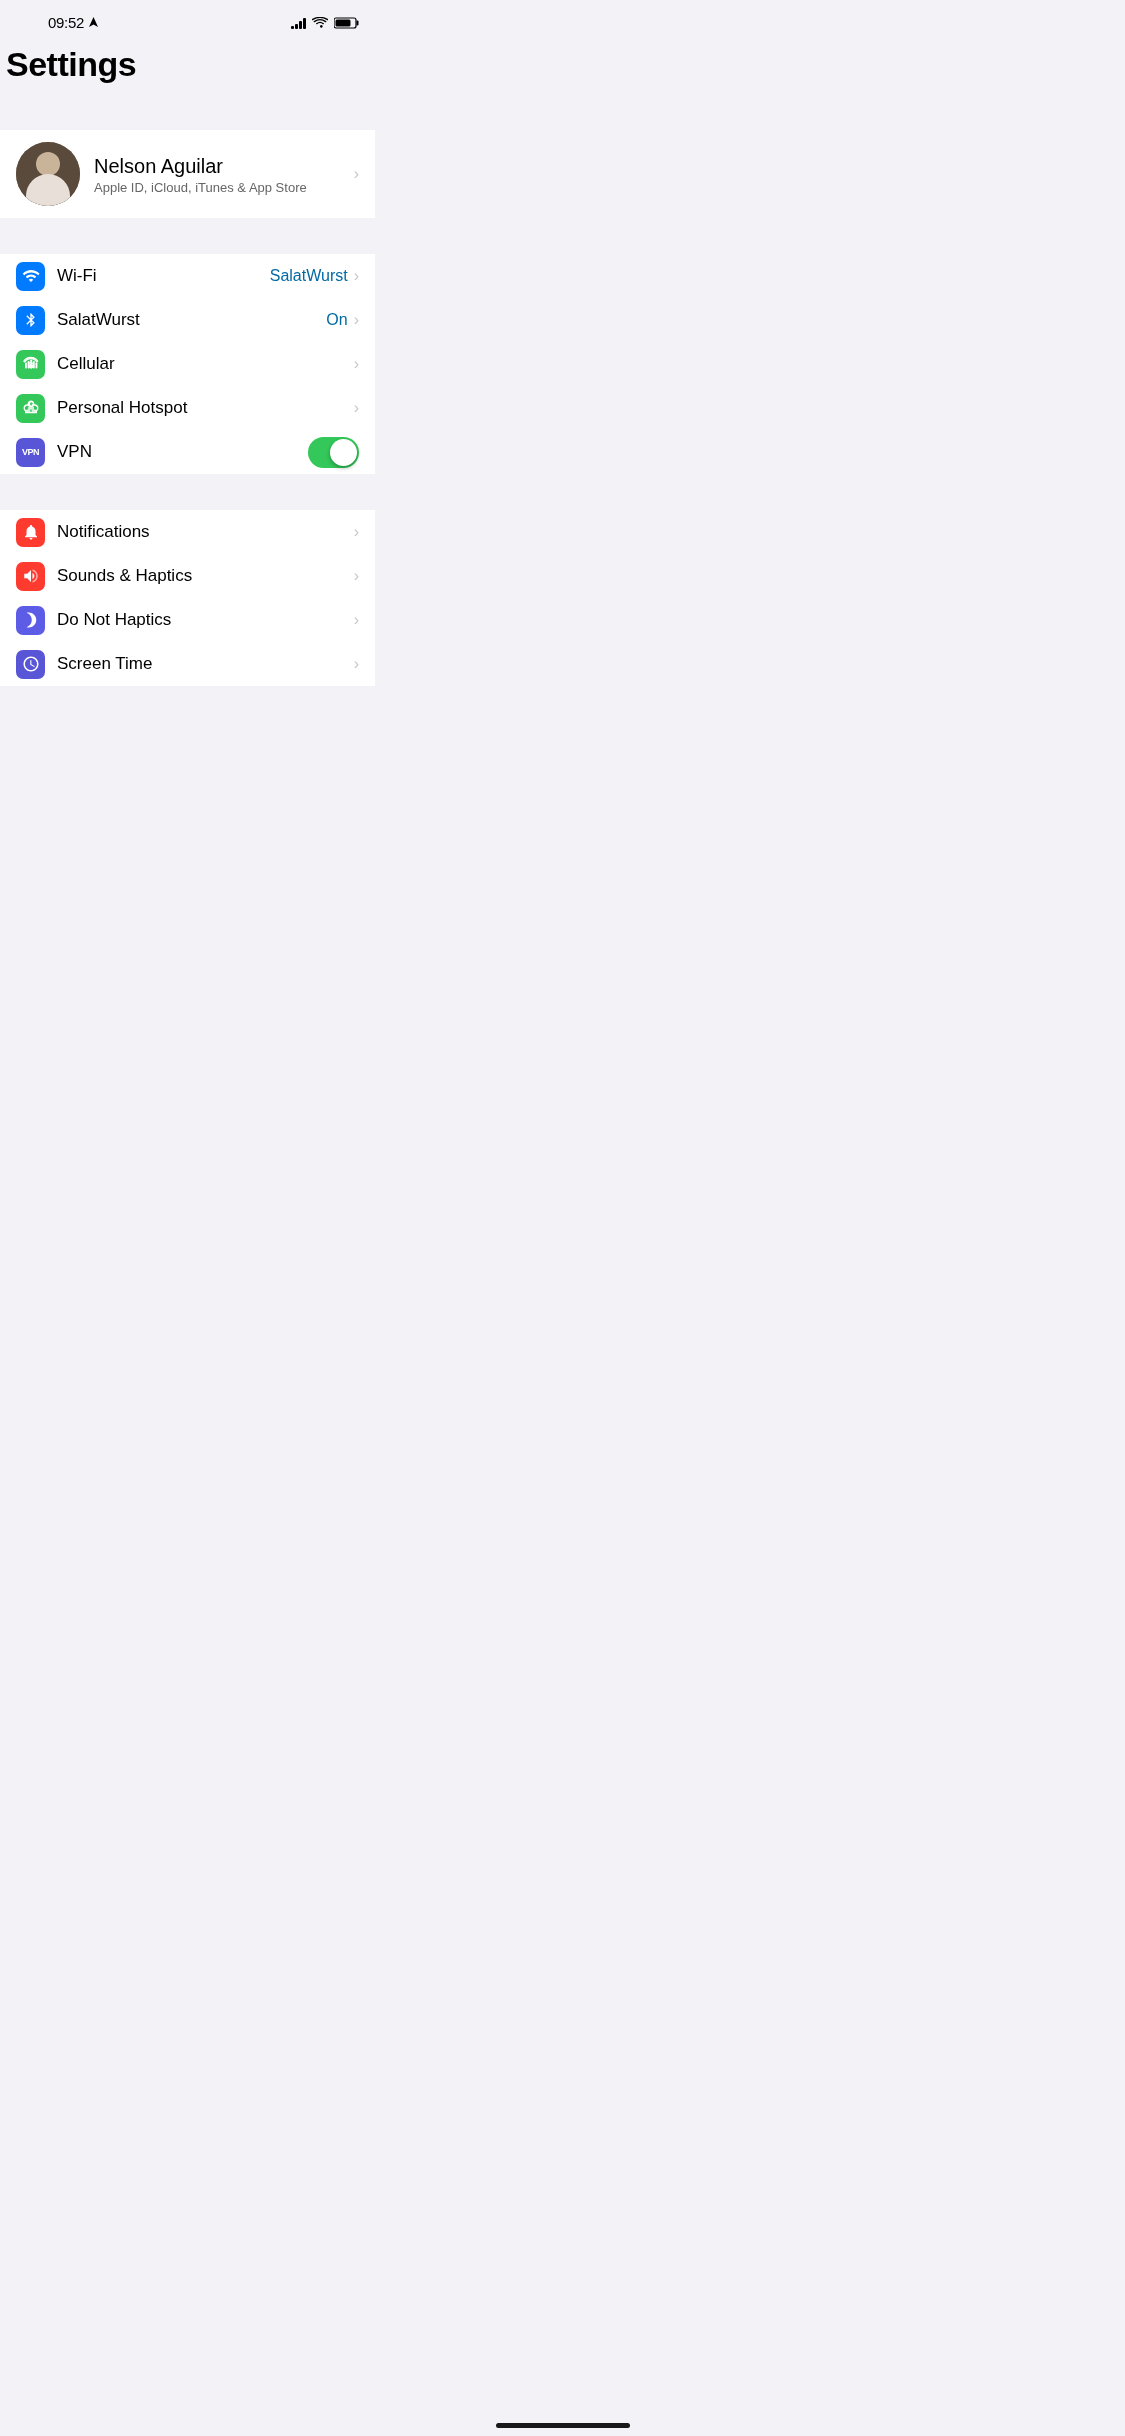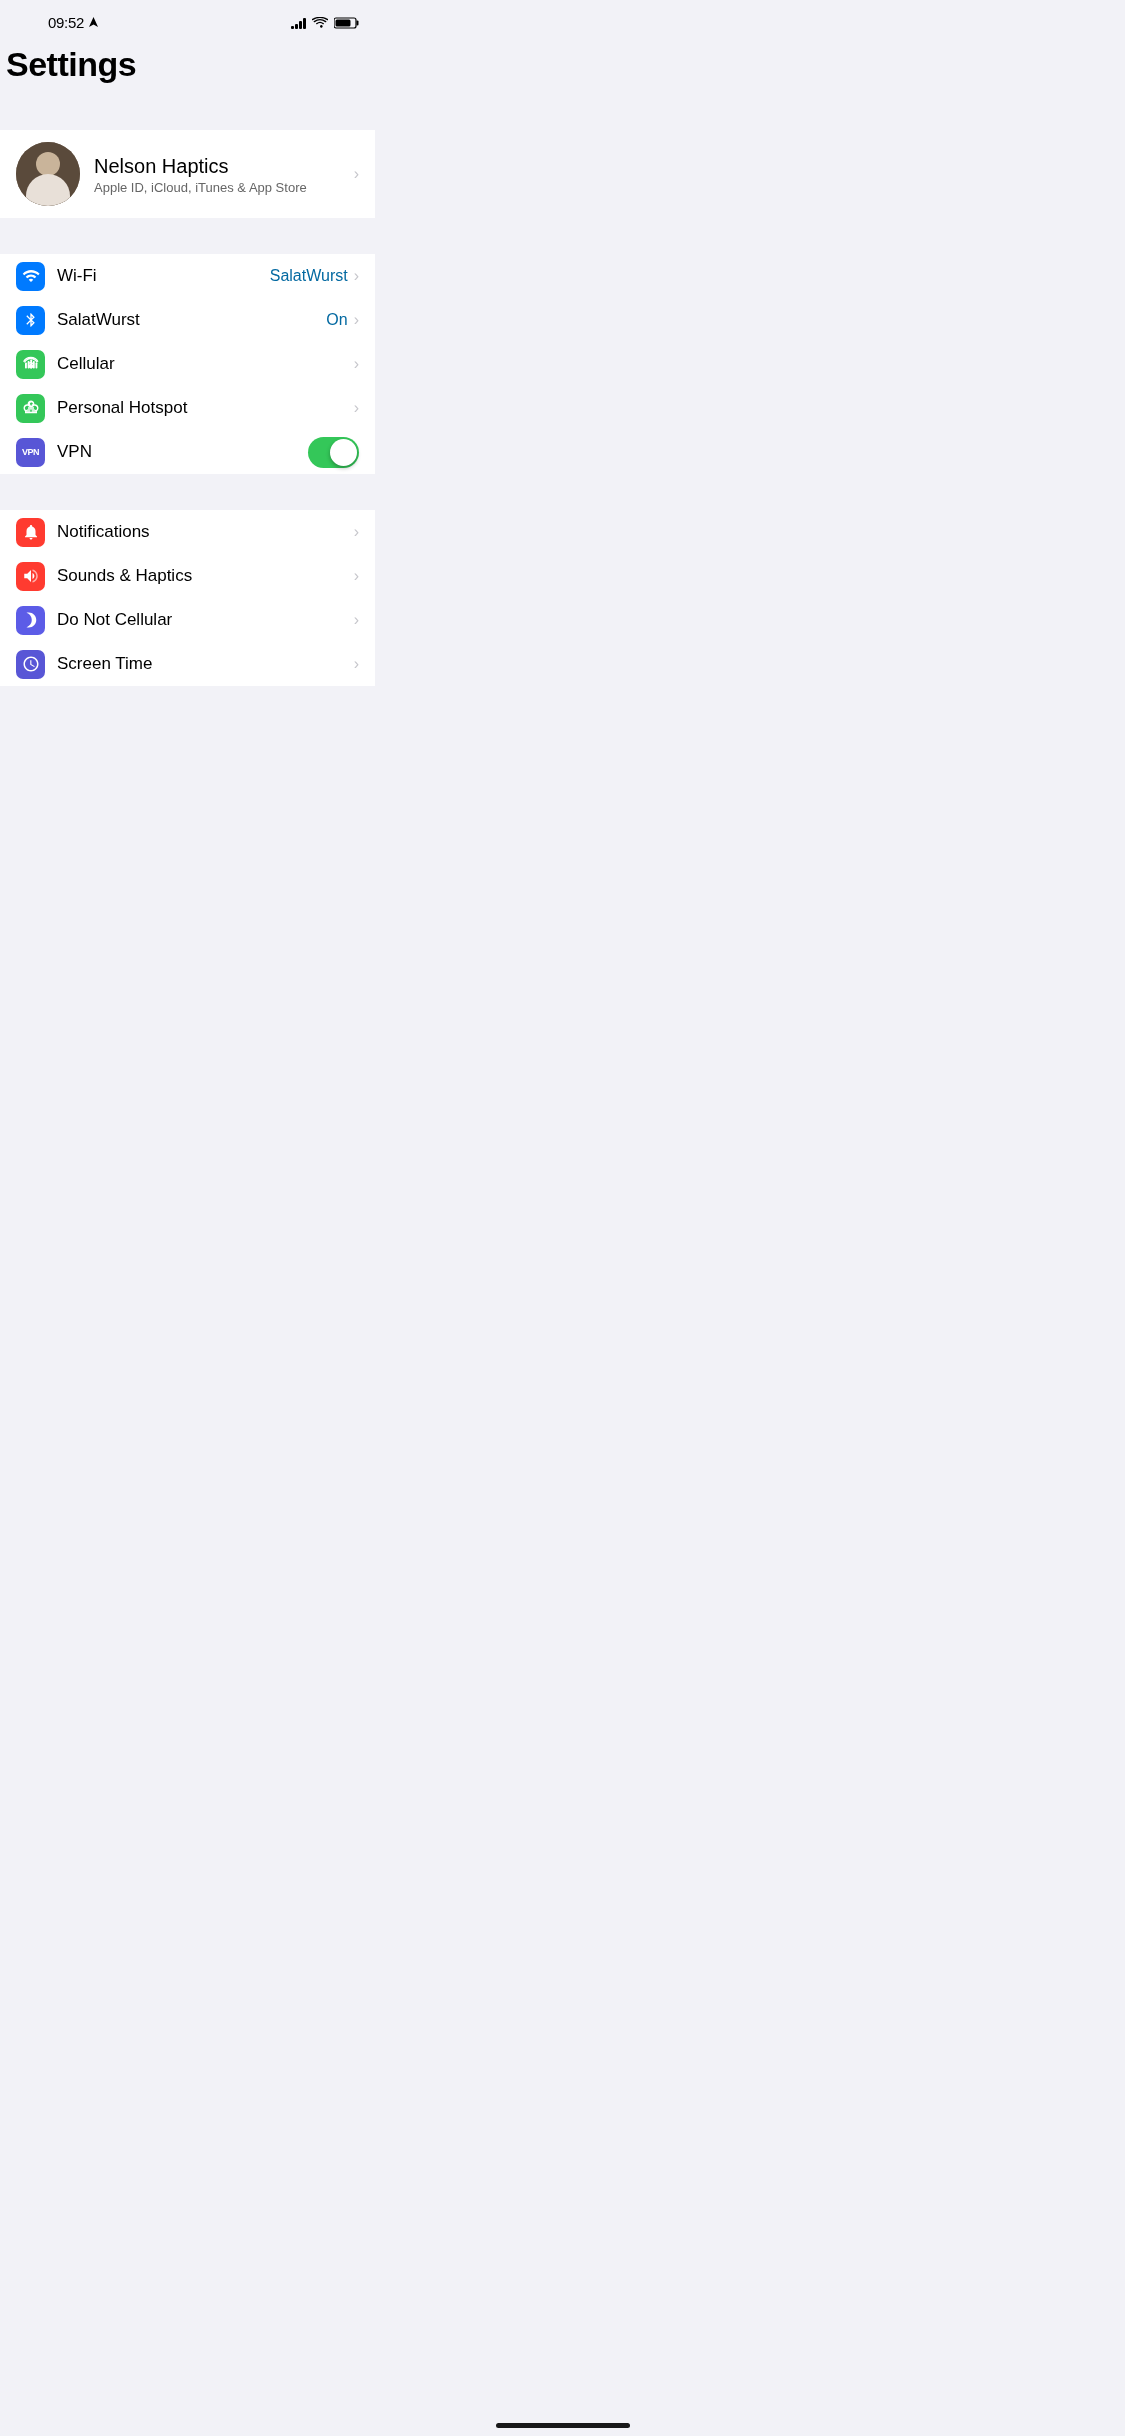--- a/index.html
+++ b/index.html
@@ -287,21 +287,21 @@
   <h1 class="page-title">Settings</h1>
 </div>
 
 <div class="section-divider"></div>
 <div class="settings-group">
   <div class="profile-row">
     <div class="profile-avatar">
       <div class="avatar-img"></div>
     </div>
     <div class="profile-info">
-      <div class="profile-name">Nelson Haptics</div>
+      <div class="profile-name">Nelson Aguilar</div>
       <div class="profile-sub">Apple ID, iCloud, iTunes &amp; App Store</div>
     </div>
     <span class="chevron arrow-right">›</span>
   </div>
 </div>
 <div class="section-divider"></div>
 
 <div class="settings-group">
 
 
@@ -397,21 +397,21 @@
 
   <div class="settings-row">
     <div class="row-icon icon-indigo">
       <svg width="18" height="18" viewBox="0 0 24 24" fill="white">
         <path d="M11.5 2C6.81 2 3 5.81 3 10.5S6.81 19 11.5 19h.5v3c4.86-2.34 8-7 8-11.5C20 5.81 16.19 2 11.5 2zm1 14.5h-1v-1h1v1zm0-3h-1c0-3.25 3-3 3-5 0-1.1-.9-2-2-2s-2 .9-2 2h-1c0-1.65 1.35-3 3-3s3 1.35 3 3c0 2.5-3 2.75-3 5z" opacity="0"></path>
         <path d="M12 3c-4.97 0-9 4.03-9 9s4.03 9 9 9 9-4.03 9-9-4.03-9-9-9zm-1 16.93V18h2v1.93c-3.94-.49-7-3.85-7-7.93 0-4.08 3.06-7.44 7-7.93V6h-2V4.07C14.94 4.56 18 7.92 18 12c0 4.08-3.06 7.44-7 7.93z" opacity="0"></path>
 
         <path d="M9 2c-1.05 0-2.05.16-3 .46 4.06 1.27 7 5.06 7 9.54 0 4.48-2.94 8.27-7 9.54.95.3 1.95.46 3 .46 5.52 0 10-4.48 10-10S14.52 2 9 2z"></path>
       </svg>
     </div>
-    <span class="row-label">Do Not Cellular</span>
+    <span class="row-label">Do Not Haptics</span>
     <span class="arrow-right">›</span>
   </div>
 
   <div class="settings-row" style="border-bottom:none;">
     <div class="row-icon icon-purple">
       <svg width="18" height="18" viewBox="0 0 24 24" fill="white">
         <path d="M11.99 2C6.47 2 2 6.48 2 12s4.47 10 9.99 10C17.52 22 22 17.52 22 12S17.52 2 11.99 2zM12 20c-4.42 0-8-3.58-8-8s3.58-8 8-8 8 3.58 8 8-3.58 8-8 8zm.5-13H11v6l5.25 3.15.75-1.23-4.5-2.67V7z"></path>
       </svg>
     </div>
     <span class="row-label">Screen Time</span>

